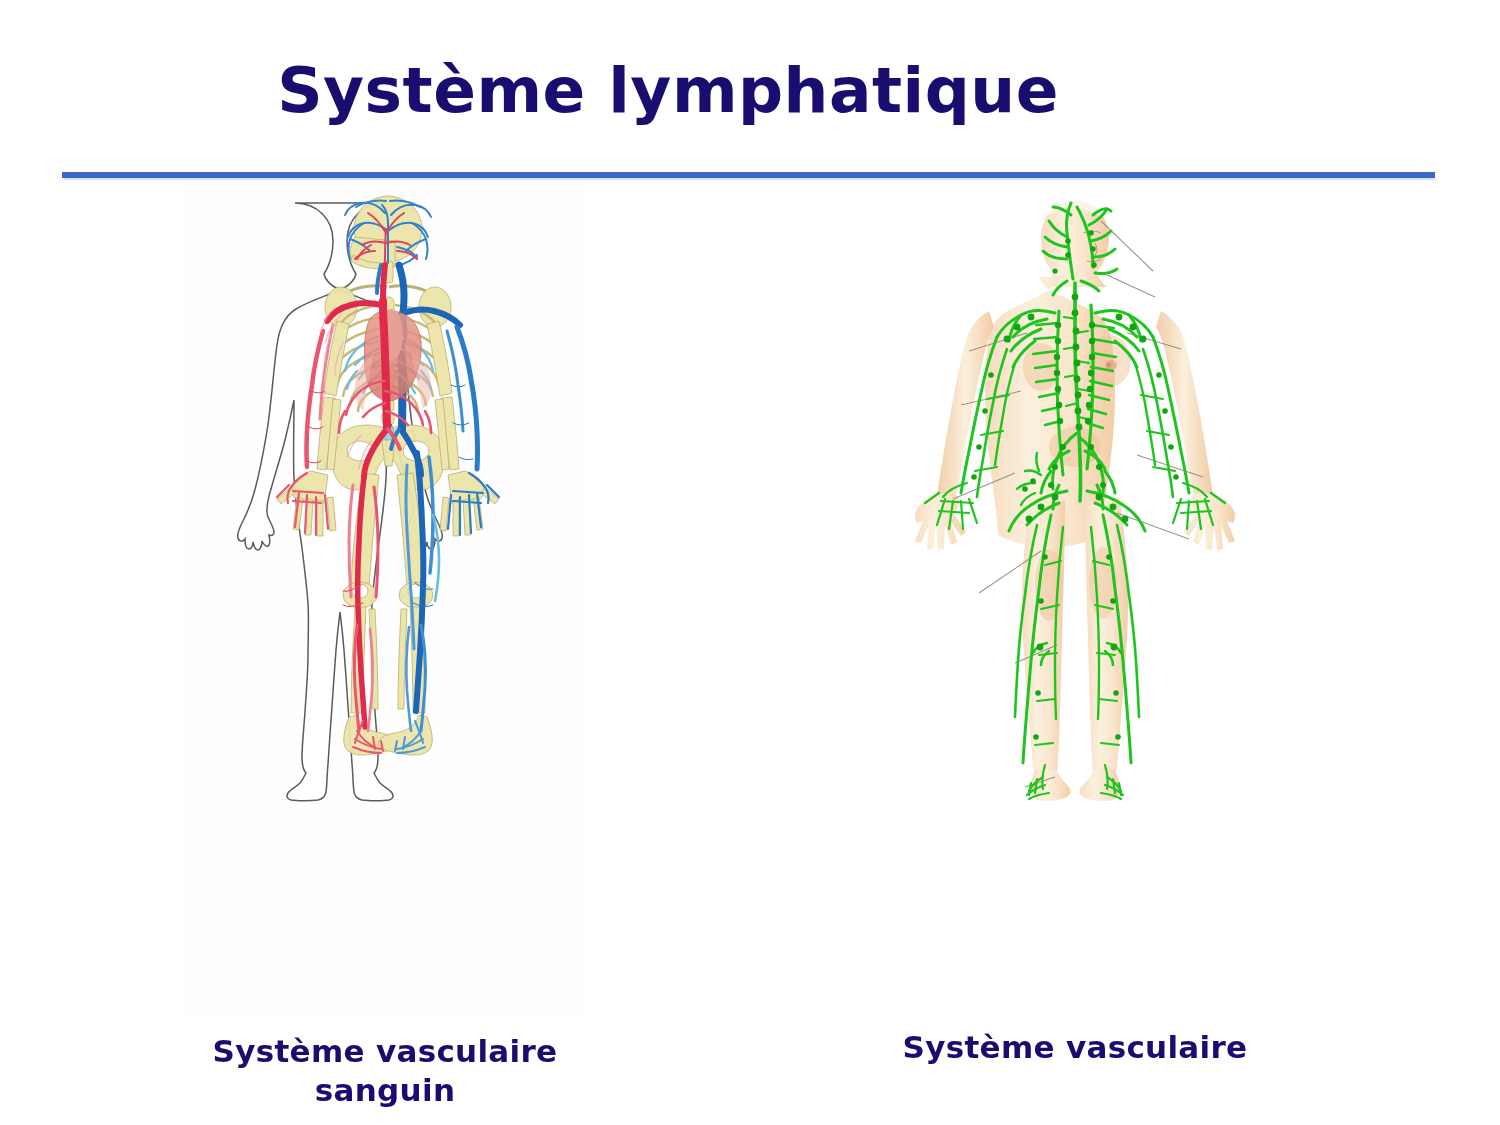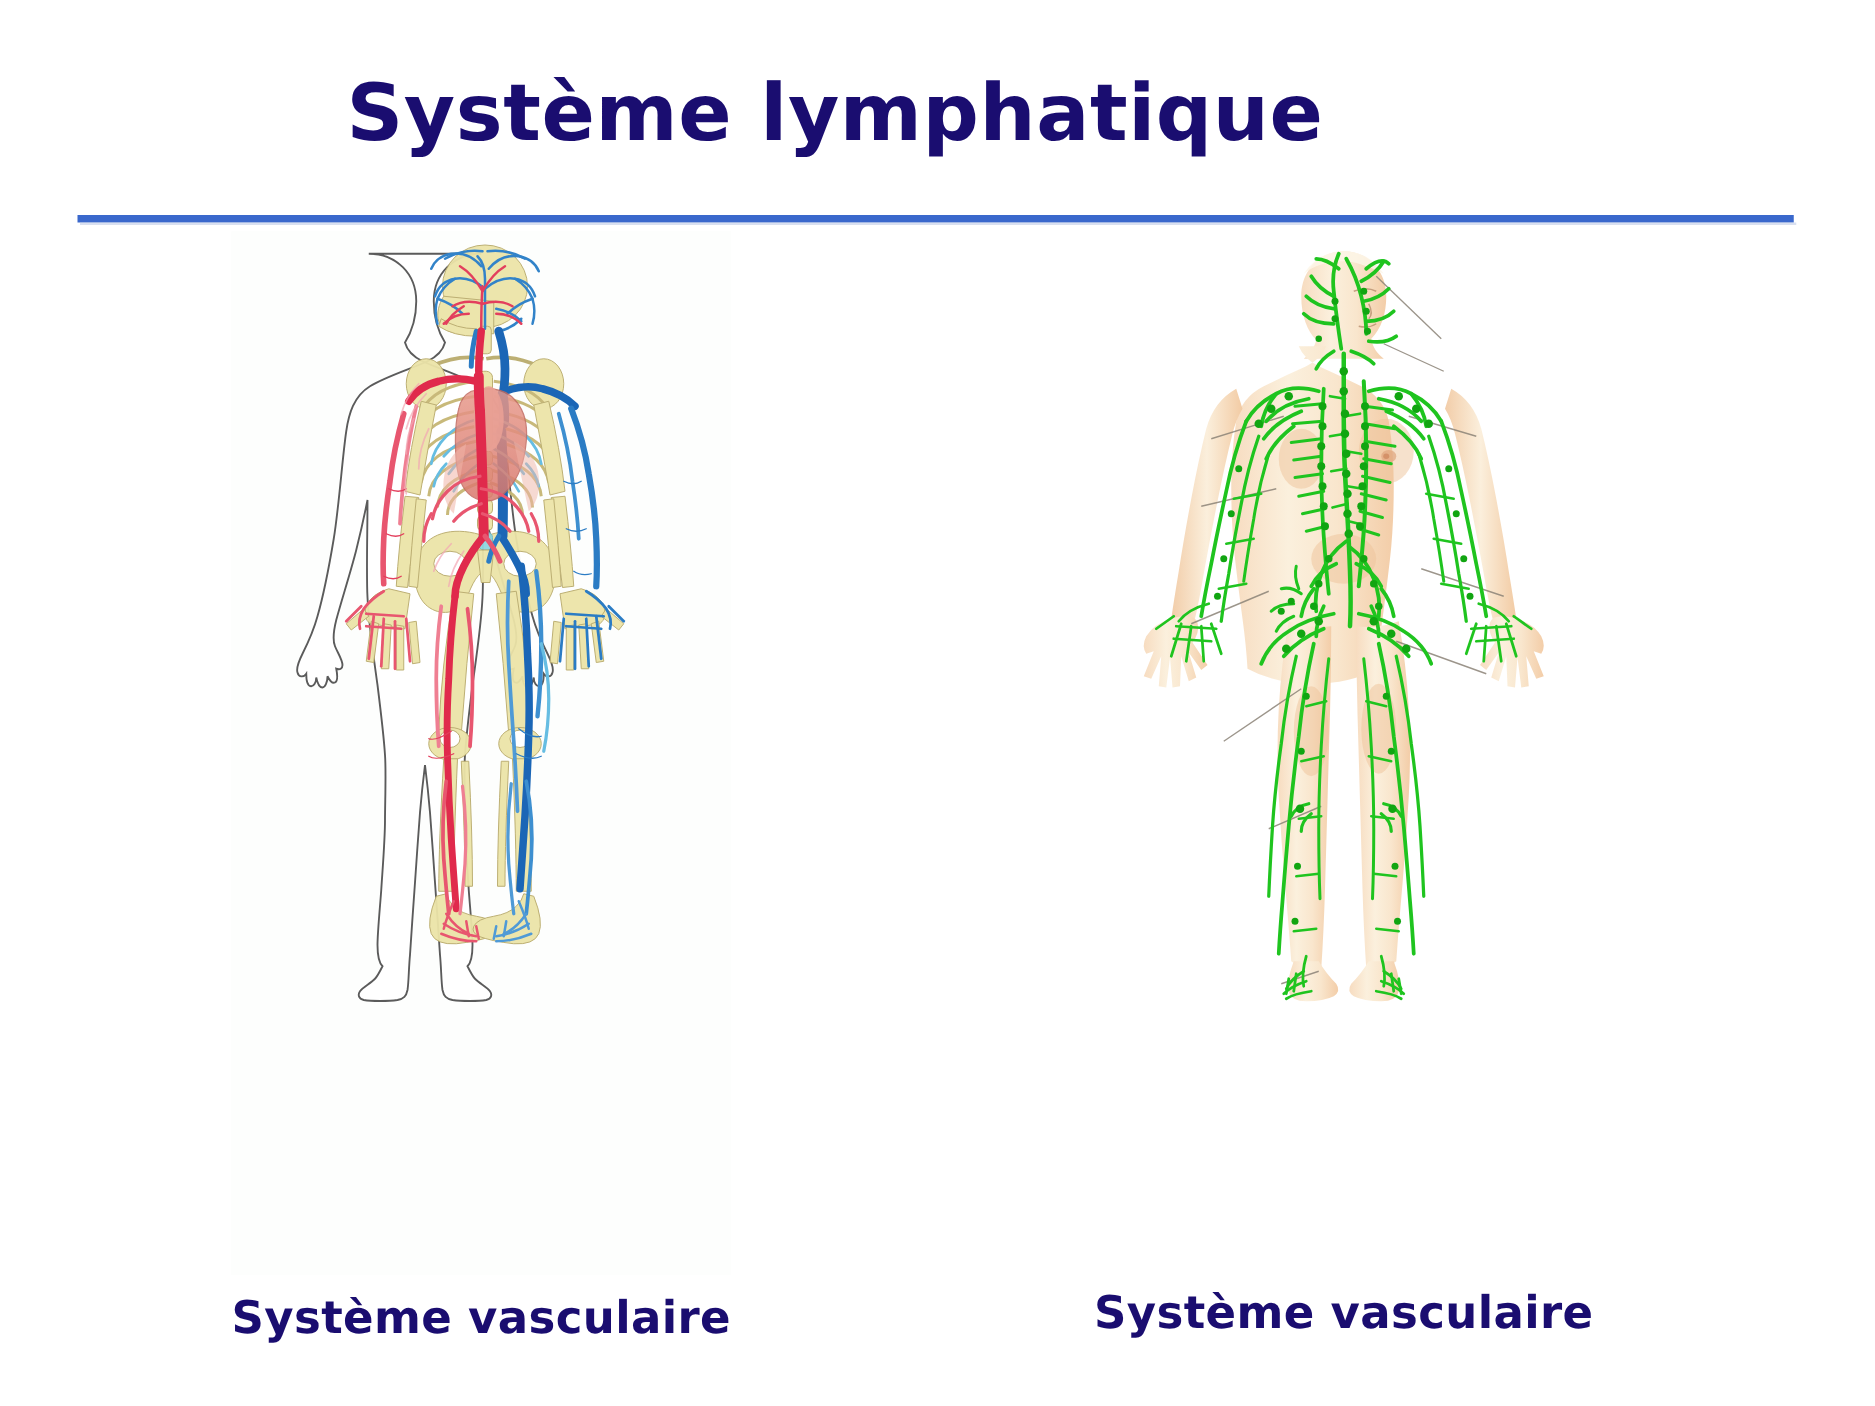--- a/index.html
+++ b/index.html
@@ -47,21 +47,21 @@
   #panel-blood{left:185px;top:185px;width:400px;height:835px;background:#fdfefd;}
   #panel-lymph{left:855px;top:185px;width:440px;height:835px;background:#ffffff;}
 
   .panel svg{display:block;width:100%;height:100%;}
 
   
   .caption{
     position:absolute;
     text-align:center;
     font-family:"DejaVu Sans","Liberation Sans",sans-serif;
-    font-size:36px;
+    font-size:31px;
     font-weight:700;
     color:#1a0d70;
     line-height:1.26;
     letter-spacing:0.3px;
   }
   #caption-blood{left:160px;top:1032px;width:450px;}
   #caption-lymph{left:830px;top:1028px;width:490px;}
   .caption .l2{display:block;}
 </style>
 </head>
@@ -748,19 +748,20 @@
           <circle cx="259" cy="462" r="3.4"></circle>
             <circle cx="261" cy="508" r="2.8"></circle>
           <circle cx="263" cy="552" r="2.8"></circle>
         </g>
       </g>
     </svg>
   </div>
 
   <div class="caption" id="caption-blood">
     <span>Système vasculaire</span>
+    <span class="l2">sanguin</span>
   </div>
 
   <div class="caption" id="caption-lymph">
     <span>Système vasculaire</span>
   </div>
 
 </div>
 
 </body></html>

